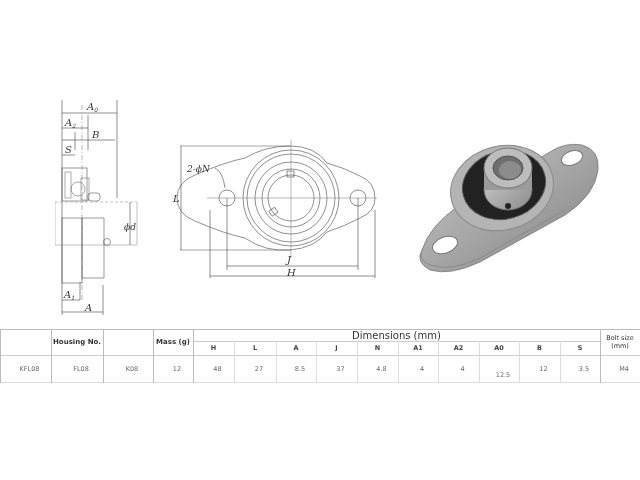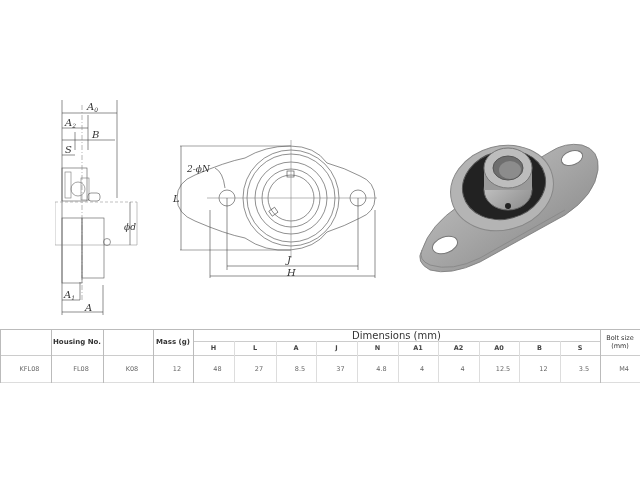--- a/index.html
+++ b/index.html
@@ -179,18 +179,18 @@
     <div class="cell val" style="left:51px;top:26px;width:52px;height:27px;">FL08</div>
     <div class="cell val" style="left:103px;top:26px;width:50px;height:27px;">K08</div>
     <div class="cell val" style="left:153px;top:26px;width:40px;height:27px;">12</div>
     <div class="cell val" style="left:193px;top:26px;width:41px;height:27px;">48</div>
     <div class="cell val" style="left:234px;top:26px;width:42px;height:27px;">27</div>
     <div class="cell val" style="left:276px;top:26px;width:40px;height:27px;">8.5</div>
     <div class="cell val" style="left:316px;top:26px;width:41px;height:27px;">37</div>
     <div class="cell val" style="left:357px;top:26px;width:41px;height:27px;">4.8</div>
     <div class="cell val" style="left:398px;top:26px;width:40px;height:27px;">4</div>
     <div class="cell val" style="left:438px;top:26px;width:41px;height:27px;">4</div>
-    <div class="cell val" style="left:479px;top:26px;width:40px;height:27px;">12.5</div>
+    <div class="cell val" style="left:479px;top:32px;width:40px;height:27px;">12.5</div>
     <div class="cell val" style="left:519px;top:26px;width:41px;height:27px;">12</div>
     <div class="cell val" style="left:560px;top:26px;width:40px;height:27px;text-align:right;">3.5</div>
     <div class="cell val" style="left:600px;top:26px;width:40px;height:27px;">M4</div>
   </div>
 </div>
 
 </body></html>

